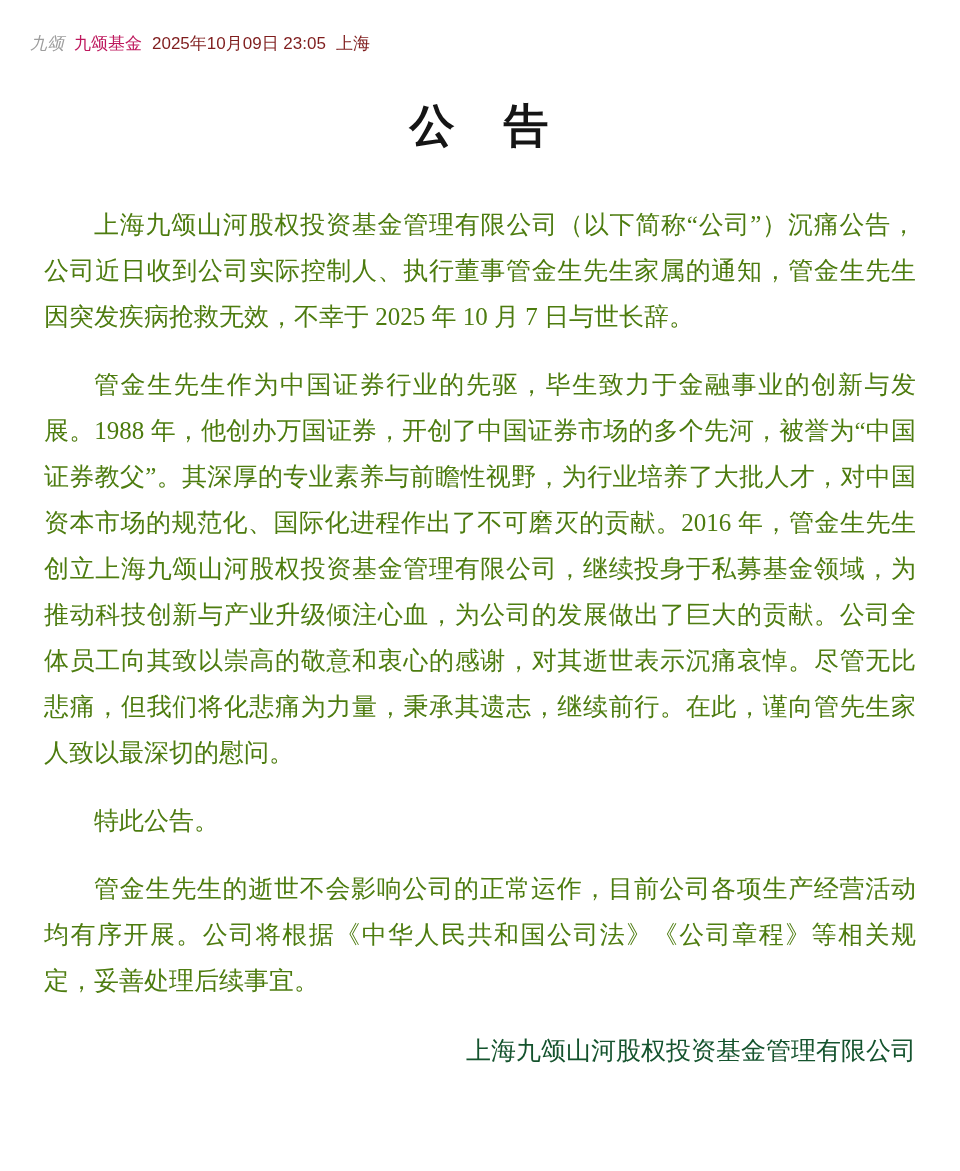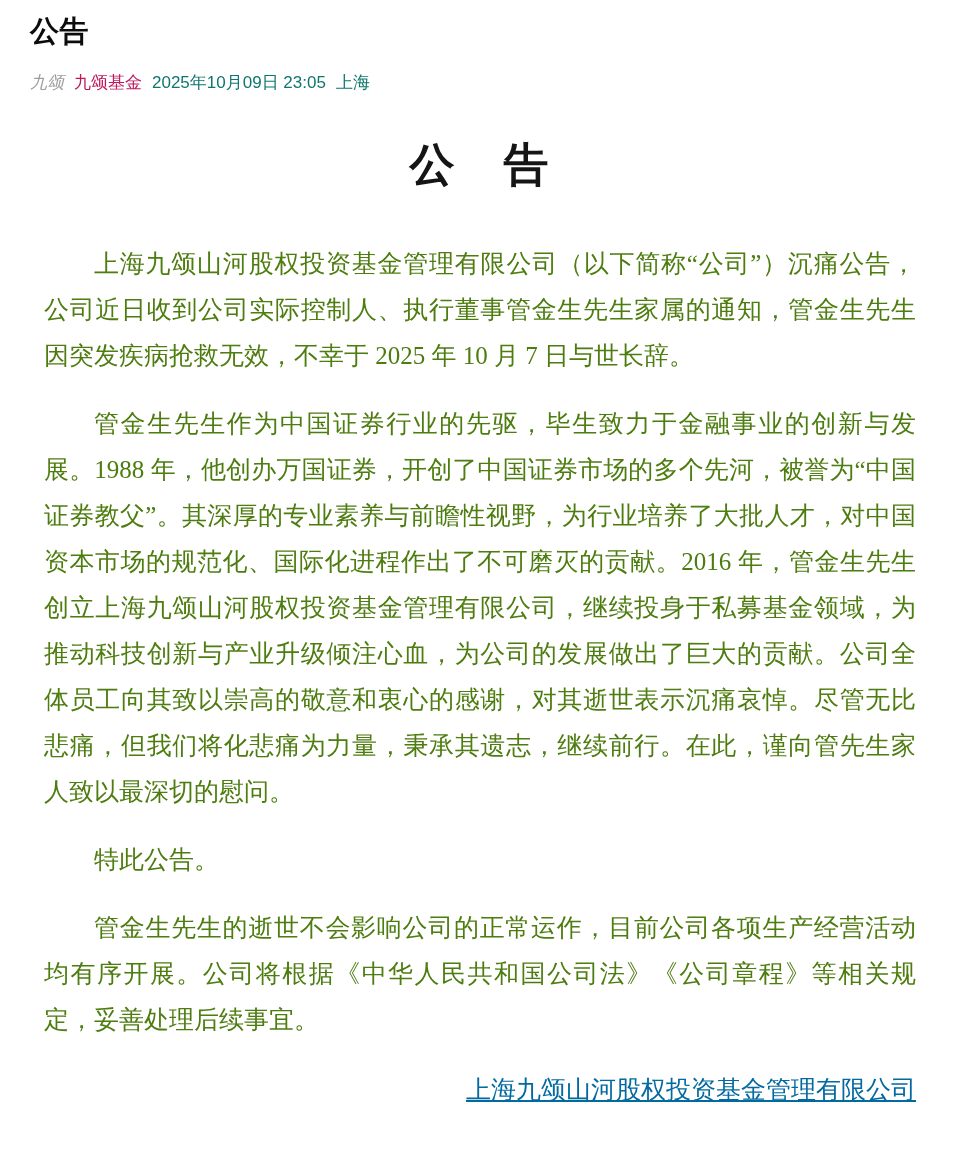--- a/index.html
+++ b/index.html
@@ -25,21 +25,21 @@
     margin-top: 20px;
     font-size: 17px;
     line-height: 24px;
     display: flex;
     align-items: baseline;
     gap: 10px;
     white-space: nowrap;
   }
   .byline .author { color: #9e9e9e; font-style: italic; }
   .byline .account-link { color: #be185d; font-weight: 400; cursor: pointer; }
-  .byline .meta { color: #0f766e; }
+  .byline .meta { color: #7f1d1d; }
 
   
   .doc {
     margin-top: 40px;
     padding: 0 44px;
     font-family: "Liberation Serif", "DejaVu Serif", serif;
     color: #1e1e1e;
   }
   .doc-heading {
     margin-top: 30px;
@@ -66,36 +66,34 @@
     align-items: flex-end;
   }
   .sig-inner {
     display: flex;
     flex-direction: column;
     align-items: center;
   }
   .sig-company {
     font-size: 25px;
     line-height: 46px;
-    color: #0369a1;
-    text-decoration: underline;
+    color: #14532d;
   }
   .sig-date {
     font-size: 25px;
     line-height: 46px;
     margin-top: 8px;
     color: #1e1e1e;
     letter-spacing: 2px;
   }
 </style>
 </head>
 <body>
 
 <div class="article-header">
-  <h1 class="article-title">公告</h1>
   <div class="byline">
     <span class="author">九颂</span>
     <span class="account-link">九颂基金</span>
     <span class="meta">2025年10月09日 23:05</span>
     <span class="meta">上海</span>
   </div>
 </div>
 
 <div class="doc">
   <div class="doc-heading">公　告</div>

